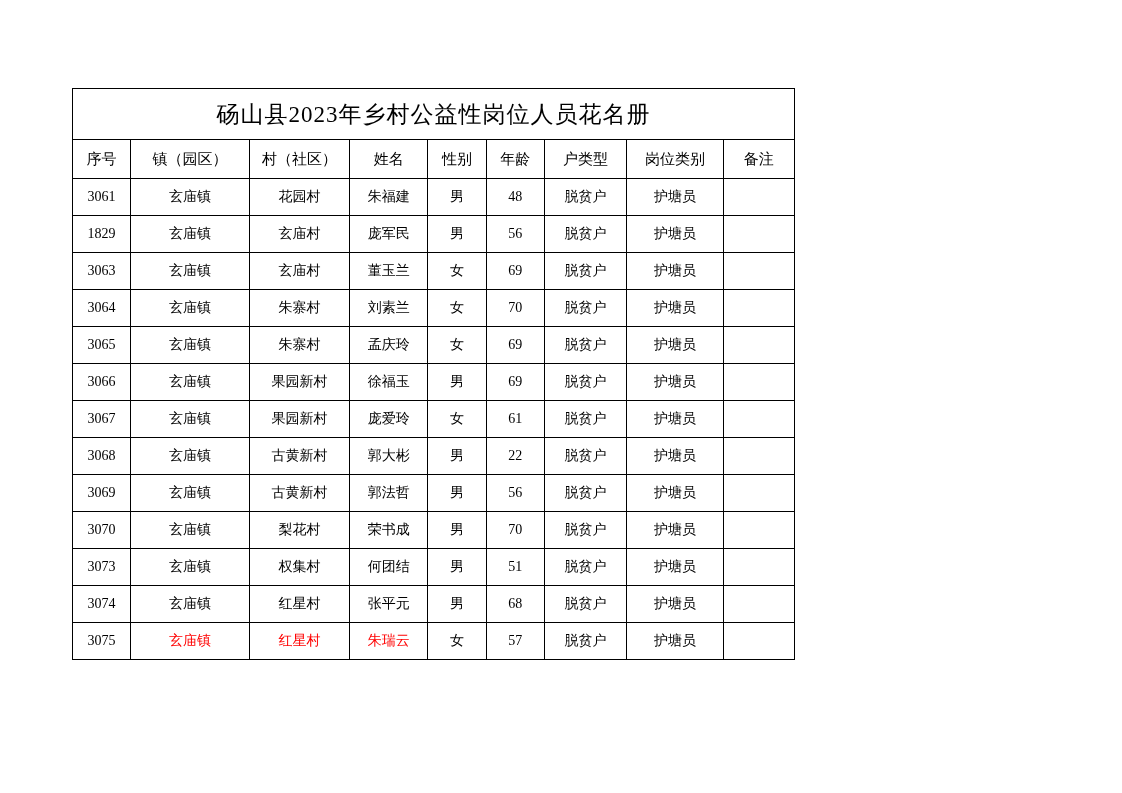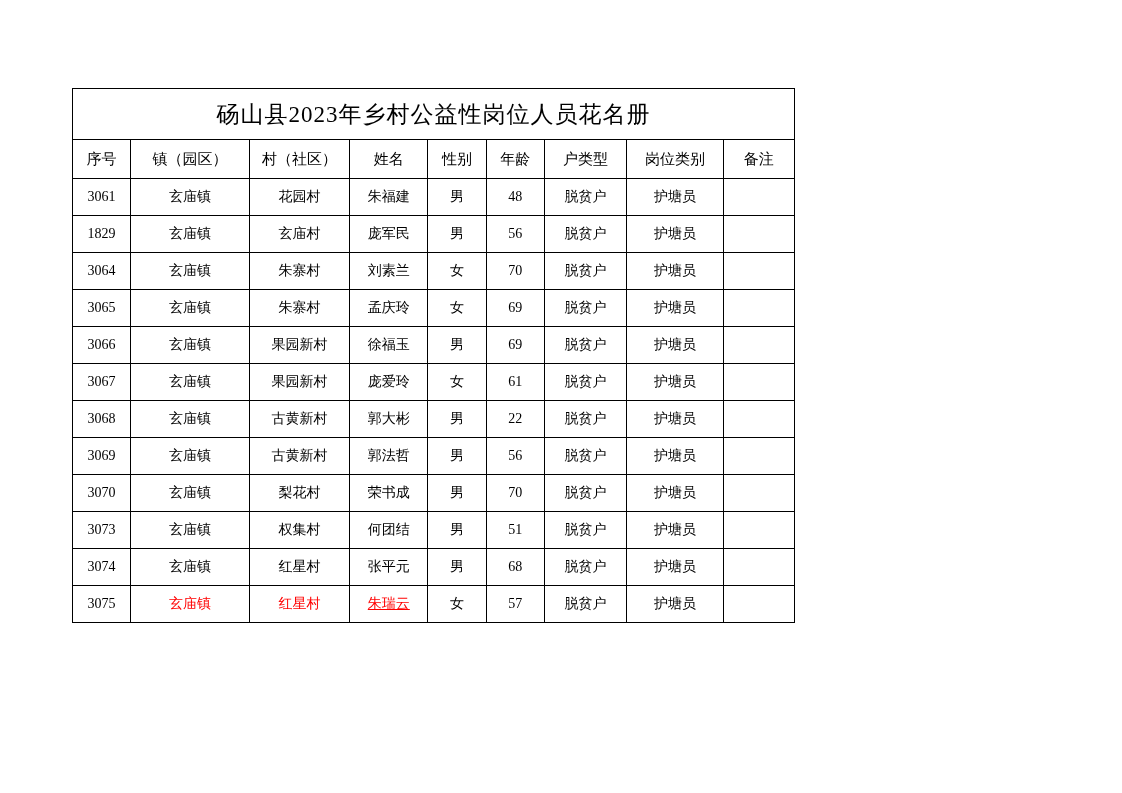--- a/index.html
+++ b/index.html
@@ -118,20 +118,31 @@
             <td class="body-cell">玄庙镇</td>
             <td class="body-cell">玄庙村</td>
             <td class="body-cell">庞军民</td>
             <td class="body-cell">男</td>
             <td class="body-cell">56</td>
             <td class="body-cell">脱贫户</td>
             <td class="body-cell">护塘员</td>
             <td class="body-cell"></td>
           </tr>
           <tr>
+            <td class="body-cell">3063</td>
+            <td class="body-cell">玄庙镇</td>
+            <td class="body-cell">玄庙村</td>
+            <td class="body-cell">董玉兰</td>
+            <td class="body-cell">女</td>
+            <td class="body-cell">69</td>
+            <td class="body-cell">脱贫户</td>
+            <td class="body-cell">护塘员</td>
+            <td class="body-cell"></td>
+          </tr>
+          <tr>
             <td class="body-cell">3064</td>
             <td class="body-cell">玄庙镇</td>
             <td class="body-cell">朱寨村</td>
             <td class="body-cell">刘素兰</td>
             <td class="body-cell">女</td>
             <td class="body-cell">70</td>
             <td class="body-cell">脱贫户</td>
             <td class="body-cell">护塘员</td>
             <td class="body-cell"></td>
           </tr>
@@ -220,21 +231,21 @@
             <td class="body-cell">男</td>
             <td class="body-cell">68</td>
             <td class="body-cell">脱贫户</td>
             <td class="body-cell">护塘员</td>
             <td class="body-cell"></td>
           </tr>
           <tr>
             <td class="body-cell">3075</td>
             <td class="body-cell hl" style="color: rgb(255, 0, 0);">玄庙镇</td>
             <td class="body-cell hl" style="color: rgb(255, 0, 0);">红星村</td>
-            <td class="body-cell hl" style="color: rgb(255, 0, 0); text-decoration: underline;">朱瑞云</td>
+            <td class="body-cell hl" style="color: rgb(255, 0, 0);">朱瑞云</td>
             <td class="body-cell">女</td>
             <td class="body-cell">57</td>
             <td class="body-cell">脱贫户</td>
             <td class="body-cell">护塘员</td>
             <td class="body-cell"></td>
           </tr>
         </tbody>
     </table>
   </div>
 </div>

